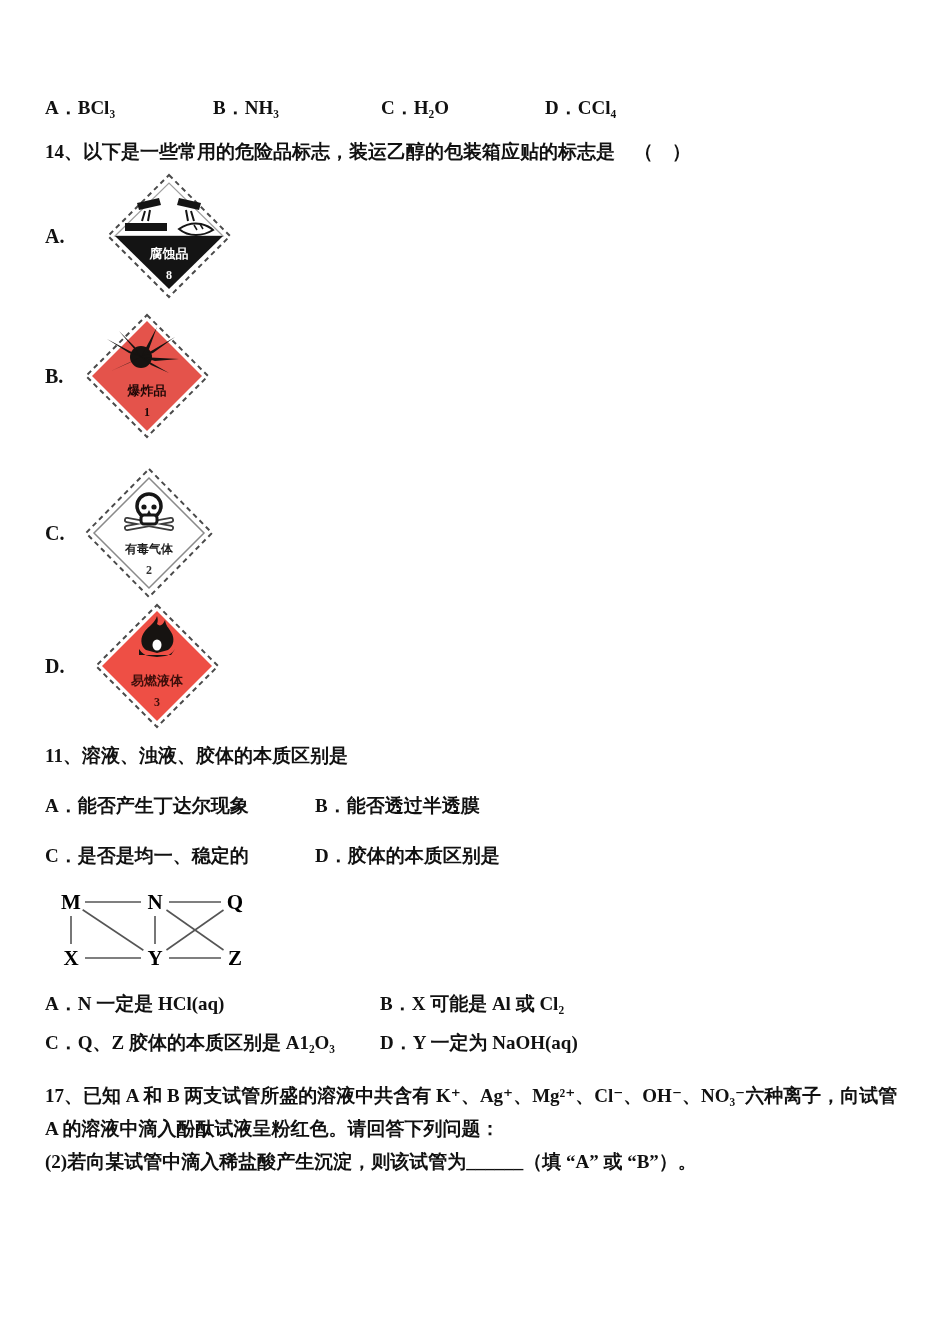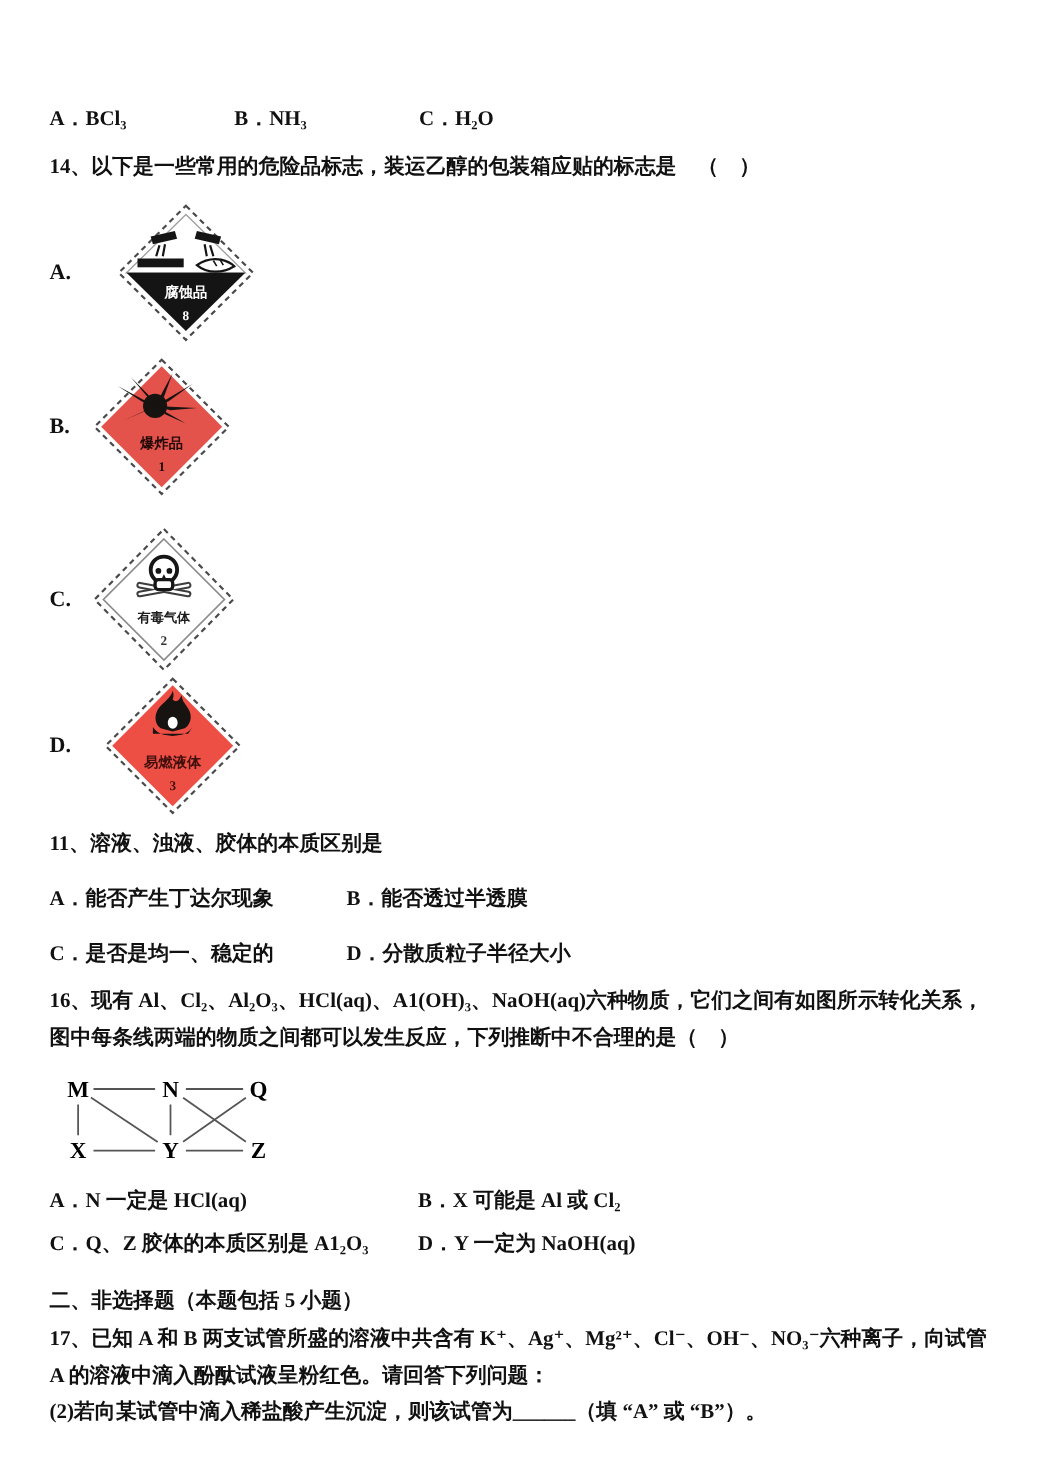--- a/index.html
+++ b/index.html
@@ -4,21 +4,21 @@
 <style>
   html,body{margin:0;padding:0;background:#ffffff;}
   body{
     width:950px;height:1344px;overflow:hidden;
     font-family:"Liberation Serif","DejaVu Serif",serif;
     font-weight:700;color:#111;font-size:19px;
   }
   .content{padding:95px 45px 0 45px;}
   .line{line-height:30px;}
   #q13-row{display:grid;grid-template-columns:168px 168px 164px auto;margin-bottom:16px;}
-  #q14-stem{margin-bottom:18px;}
+  #q14-stem{margin-bottom:6px;}
   .sign-row{display:flex;align-items:center;}
   .sign-opt{width:46px;font-size:20px;}
   .sign-svg{display:block;}
   svg text{font-family:"Liberation Serif","DejaVu Serif",serif;font-weight:700;}
   .row-a{margin-top:4px;margin-bottom:14px;}
   .row-b{margin-bottom:28px;}
   .row-c{margin-bottom:4px;}
   .row-d{margin-bottom:10px;}
   .q15-block{line-height:34px;margin-bottom:8px;}
   .opt-grid-15{display:grid;grid-template-columns:270px auto;line-height:34px;margin-top:16px;}
@@ -31,20 +31,21 @@
 </style>
 </head>
 <body>
 
 <div class="content">
 
   <div id="q13-row">
     <span>A．BCl₃</span>
     <span>B．NH₃</span>
     <span>C．H₂O</span>
+    <span>D．CCl₄</span>
   </div>
 
   <div id="q14-stem" class="line">14、以下是一些常用的危险品标志，装运乙醇的包装箱应贴的标志是　（　）</div>
 
   <div class="sign-row row-a">
     <span class="sign-opt">A.</span>
     <svg class="sign-svg" width="140" height="126" viewBox="0 0 140 126" style="margin-left:8px">
       <polygon points="70,2 131,63 70,124 9,63" fill="none" stroke="#4a4a4a" stroke-width="2" stroke-dasharray="5 4"></polygon>
       <polygon points="16,63 70,10 124,63" fill="#ffffff" stroke="#a0a0a0" stroke-width="1.2"></polygon>
       <polygon points="16,63 124,63 70,116" fill="#141414"></polygon>
@@ -119,25 +120,24 @@
   </div>
 
   <div class="q15-block">
     <div>11、溶液、浊液、胶体的本质区别是</div>
     <div class="opt-grid-15">
       <span>A．能否产生丁达尔现象</span>
       <span>B．能否透过半透膜</span>
     </div>
     <div class="opt-grid-15">
       <span>C．是否是均一、稳定的</span>
-      <span>D．分散质粒子半径大小</span>
+      <span>D．胶体的本质区别是</span>
     </div>
   </div>
 
-  <div id="q16-stem">16、现有 Al、Cl₂、Al₂O₃、HCl(aq)、A1(OH)₃、NaOH(aq)六种物质，它们之间有如图所示转化关系，图中每条线两端的物质之间都可以发生反应，下列推断中不合理的是（　）</div>
 
   <svg id="relation-svg" width="214" height="94" viewBox="0 0 214 94">
       <line x1="174.53075311273344" y1="27.028472821086595" x2="117.46924688726656" y2="66.9715271789134" stroke="#555555" stroke-width="1.6"></line>
       <line x1="117.46924688726656" y1="27.028472821086595" x2="174.53075311273344" y2="66.9715271789134" stroke="#555555" stroke-width="1.6"></line>
       <line x1="33.64870412072981" y1="26.76580274715321" x2="94.35129587927018" y2="67.2341972528468" stroke="#555555" stroke-width="1.6"></line>
       <line x1="120" y1="75" x2="172" y2="75" stroke="#555555" stroke-width="1.6"></line>
       <line x1="36" y1="75" x2="92" y2="75" stroke="#555555" stroke-width="1.6"></line>
       <line x1="106" y1="33" x2="106" y2="61" stroke="#555555" stroke-width="1.6"></line>
       <line x1="22" y1="33" x2="22" y2="61" stroke="#555555" stroke-width="1.6"></line>
       <line x1="120" y1="19" x2="172" y2="19" stroke="#555555" stroke-width="1.6"></line>
@@ -150,18 +150,17 @@
     <text text-anchor="middle" font-size="21" x="186" y="82">Z</text>
   </svg>
 
   <div class="opt-grid-16">
     <span>A．N 一定是 HCl(aq)</span>
     <span>B．X 可能是 Al 或 Cl₂</span>
     <span>C．Q、Z 胶体的本质区别是 A1₂O₃</span>
     <span>D．Y 一定为 NaOH(aq)</span>
   </div>
 
-  <div id="section2-header">二、非选择题（本题包括 5 小题）</div>
 
   <div id="q17-stem">17、已知 A 和 B 两支试管所盛的溶液中共含有 K⁺、Ag⁺、Mg²⁺、Cl⁻、OH⁻、NO₃⁻六种离子，向试管 A 的溶液中滴入酚酞试液呈粉红色。请回答下列问题：</div>
   <div class="q17-sub">(2)若向某试管中滴入稀盐酸产生沉淀，则该试管为______（填 “A” 或 “B”）。</div>
 
 </div>
 
 </body></html>

